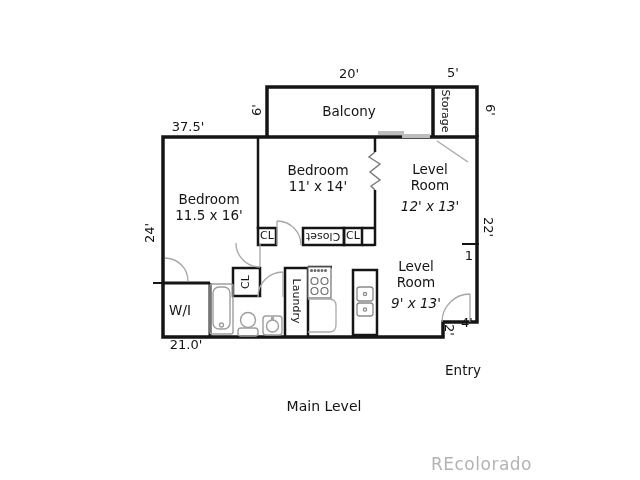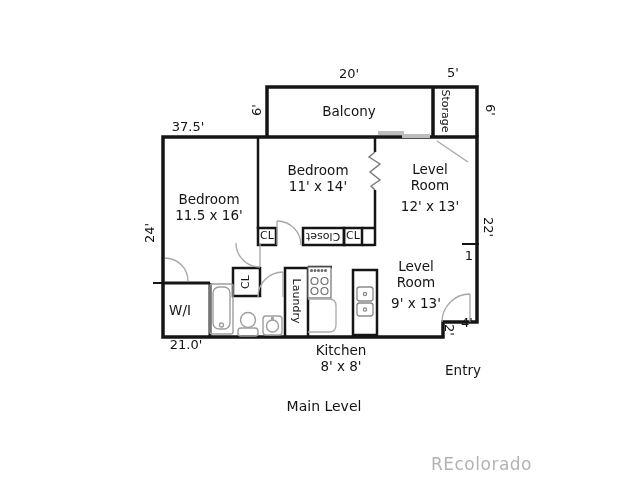--- a/index.html
+++ b/index.html
@@ -6,21 +6,21 @@
   #canvas{position:relative;width:534px;height:480px;background:#ffffff;overflow:hidden;
           font-family:"DejaVu Sans","Liberation Sans",sans-serif;color:#111;}
   #plan-svg{position:absolute;left:0;top:0;}
   .lbl{position:absolute;transform:translate(-50%,-50%);font-size:13.5px;line-height:1.2;
        text-align:center;white-space:nowrap;color:#141414;}
   .dim{font-size:13px;}
   .small{font-size:11px;}
   .rot90{transform:translate(-50%,-50%) rotate(90deg);}
   .rot-90{transform:translate(-50%,-50%) rotate(-90deg);}
   .rot180{transform:translate(-50%,-50%) rotate(180deg);}
-  .dims-gap{margin-top:5px;}
+  .dims-gap{margin-top:5px;font-style:italic;}
   .block span{display:block;}
   #watermark{position:absolute;right:2px;bottom:6px;font-size:17px;color:#b3b3b3;
              letter-spacing:0.5px;margin-top:28px;}
   #main-level{position:absolute;left:324px;top:406px;transform:translate(-50%,-50%);
               font-size:14px;color:#141414;text-align:right;}
 </style>
 </head>
 <body>
 
 <div id="canvas">
@@ -148,24 +148,20 @@
   <div class="lbl block" style="left:416px;top:285px">
     <span>Level</span>
     <span>Room</span>
     <span class="dims-gap">9' x 13'</span>
   </div>
 
   <div class="lbl" style="left:180px;top:310px">W/I</div>
   <div class="lbl small rot90" style="left:296px;top:301px">Laundry</div>
 
 
-  <div class="lbl block" style="left:341px;top:358px">
-    <span>Kitchen</span>
-    <span>8' x 8'</span>
-  </div>
 
   <div class="lbl" style="left:463px;top:370px">Entry</div>
 
   <div class="lbl small" style="left:267px;top:236px">CL</div>
   <div class="lbl small rot180" style="left:323px;top:236px">Closet</div>
   <div class="lbl small" style="left:353px;top:236px">CL</div>
   <div class="lbl small rot-90" style="left:246px;top:282px">CL</div>
 
   <div id="main-level">Main Level</div>
   <div id="watermark">REcolorado</div>

